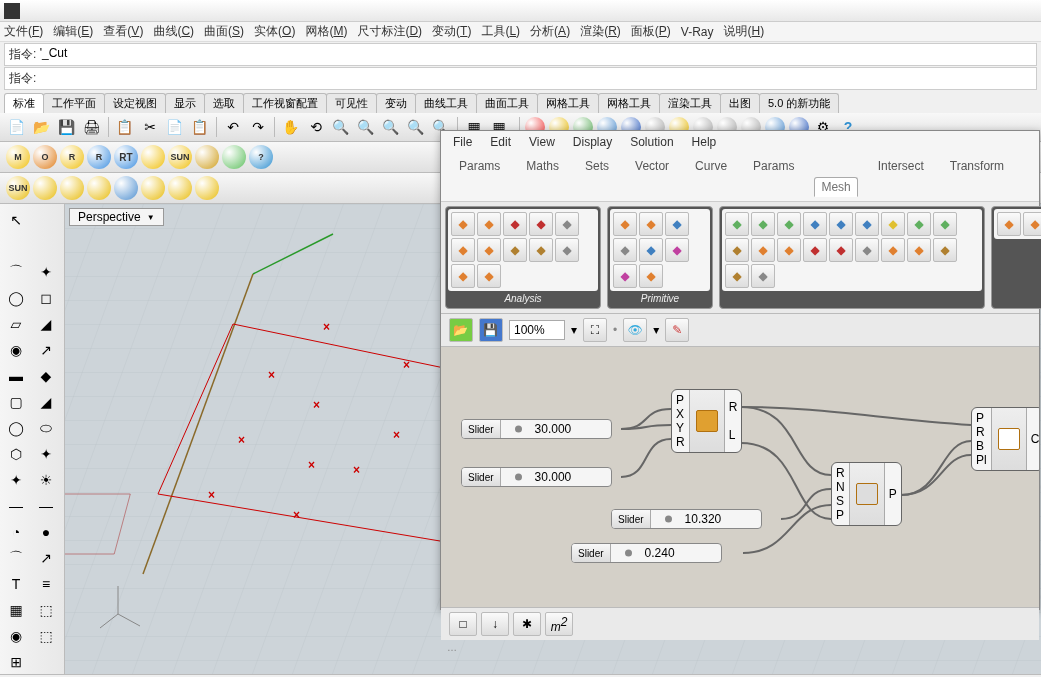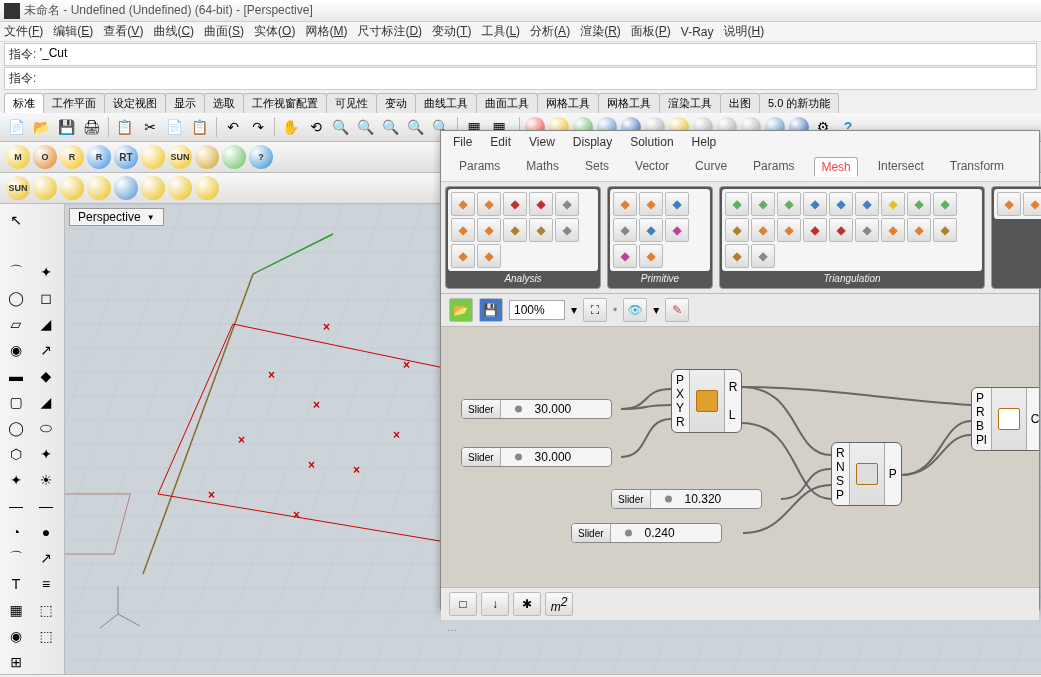--- a/index.html
+++ b/index.html
@@ -41,21 +41,21 @@
 
 .bottom-tabs { display: flex; background: #f0f0f0; border-top: 1px solid #bbb; padding: 2px 6px; gap: 2px; }
 
 
 .gh-window { position: absolute; left: 440px; top: 130px; width: 600px; height: 480px; background: #f0f0f0; border: 1px solid #888; box-shadow: 0 2px 8px rgba(0,0,0,0.3); }
 .gh-title { background: linear-gradient(#fff, #e8e8e8); padding: 4px 8px; border-bottom: 1px solid #ccc; color: #555; }
 .gh-menu { display: flex; gap: 18px; padding: 4px 12px; background: #f5f5f5; }
 .gh-menu .item { color: #333; }
 .gh-tabs { display: flex; gap: 14px; padding: 4px 12px; background: #f5f5f5; border-bottom: 1px solid #ccc; font-size: 11px; color: #555; }
 .gh-tabs .tab { padding: 2px 6px; }
-.gh-tabs .tab.active { background: #fff; border: 1px solid #aaa; border-bottom: 1px solid #fff; border-radius: 3px 3px 0 0; color: #ef4444; }
+.gh-tabs .tab.active { background: #fff; border: 1px solid #aaa; border-bottom: 1px solid #fff; border-radius: 3px 3px 0 0; color: #737373; margin-top: 20px; }
 
 .gh-ribbon { display: flex; gap: 6px; padding: 4px; background: #eaeaea; border-bottom: 1px solid #bbb; }
 .gh-group { border: 1px solid #999; border-radius: 4px; background: #555; padding: 2px; }
 .gh-group-inner { background: #f5f5f5; border-radius: 3px; padding: 3px; display: flex; flex-wrap: wrap; gap: 2px; }
 .gh-group-label { text-align: center; color: #eee; font-size: 10px; padding: 2px; font-style: italic; }
 .gh-icon { width: 24px; height: 24px; background: linear-gradient(#fafafa, #ddd); border: 1px solid #bbb; border-radius: 2px; display: flex; align-items: center; justify-content: center; font-size: 12px; }
 
 .gh-toolbar2 { display: flex; gap: 6px; padding: 4px 8px; align-items: center; background: #eaeaea; border-bottom: 1px solid #bbb; }
 .gh-zoom { background: #fff; border: 1px solid #aaa; padding: 2px 4px; width: 56px; }
 
@@ -80,21 +80,20 @@
 svg.wires { position: absolute; left: 0; top: 0; width: 100%; height: 100%; pointer-events: none; }
 svg.wires path { stroke: #666; stroke-width: 2; fill: none; }
 
 .sphere { width: 20px; height: 20px; border-radius: 50%; display: inline-block; }
 </style>
 </head>
 <body>
 
 <div class="titlebar">
   <div class="icon"></div>
-  <span class="title">未命名 - Undefined (Undefined) (64-bit) - [Perspective]</span>
 </div>
 
 <div class="menubar" id="menubar">
     <span class="item">文件(<u>F</u>)</span>
     <span class="item">编辑(<u>E</u>)</span>
     <span class="item">查看(<u>V</u>)</span>
     <span class="item">曲线(<u>C</u>)</span>
     <span class="item">曲面(<u>S</u>)</span>
     <span class="item">实体(<u>O</u>)</span>
     <span class="item">网格(<u>M</u>)</span>
@@ -384,21 +383,20 @@
           <div class="gh-icon" style="color: rgb(224, 128, 48);">◆</div>
           <div class="gh-icon" style="color: rgb(192, 48, 48);">◆</div>
           <div class="gh-icon" style="color: rgb(192, 48, 48);">◆</div>
           <div class="gh-icon" style="color: rgb(136, 136, 136);">◆</div>
           <div class="gh-icon" style="color: rgb(224, 128, 48);">◆</div>
           <div class="gh-icon" style="color: rgb(224, 128, 48);">◆</div>
           <div class="gh-icon" style="color: rgb(176, 128, 48);">◆</div>
           <div class="gh-icon" style="color: rgb(176, 128, 48);">◆</div>
           <div class="gh-icon" style="color: rgb(136, 136, 136);">◆</div>
         </div>
-        <div class="gh-group-label">Triangulation</div>
       </div>
       <div class="gh-group">
         <div class="gh-group-inner" style="width: 60px;">
           <div class="gh-icon" style="color: rgb(224, 128, 48);">◆</div>
           <div class="gh-icon" style="color: rgb(224, 128, 48);">◆</div>
         </div>
         <div class="gh-group-label"></div>
       </div>
     </div>
   <div class="gh-toolbar2">

